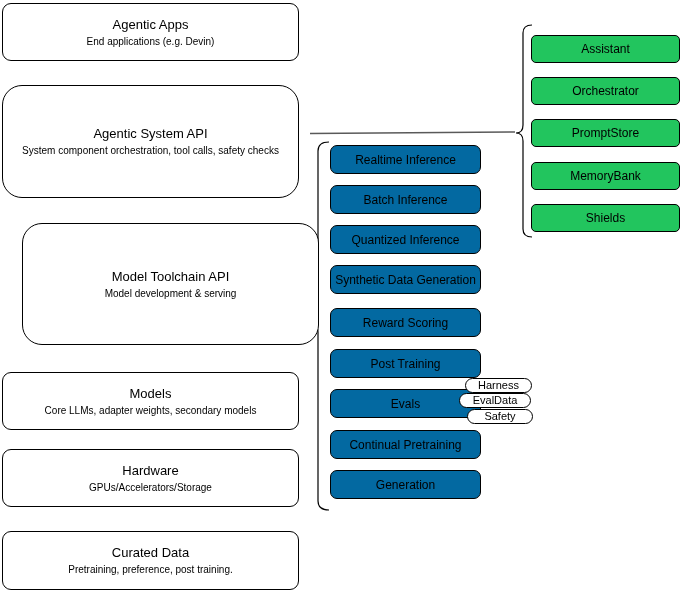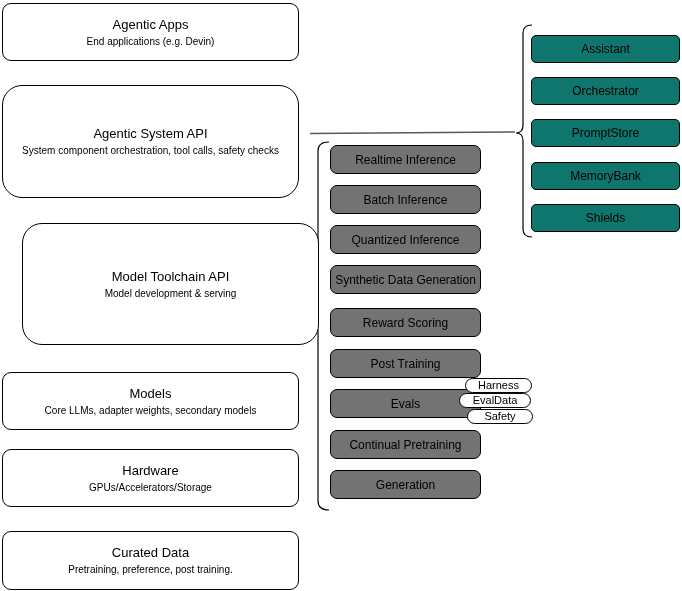--- a/index.html
+++ b/index.html
@@ -46,37 +46,37 @@
     font-size: 10px;
     line-height: 12px;
     white-space: nowrap;
   }
   .mbox {
     position: absolute;
     left: 330px;
     width: 151px;
     height: 29px;
     box-sizing: border-box;
-    background: #737373;
+    background: #0369a1;
     border: 1px solid #000000;
     border-radius: 7px;
     display: flex;
     align-items: center;
     justify-content: center;
     font-size: 12px;
     white-space: nowrap;
     z-index: 2;
   }
   .rbox {
     position: absolute;
     left: 531px;
     width: 149px;
     height: 28px;
     box-sizing: border-box;
-    background: #0f766e;
+    background: #22c55e;
     border: 1px solid #000000;
     border-radius: 5px;
     display: flex;
     align-items: center;
     justify-content: center;
     font-size: 12px;
     white-space: nowrap;
     z-index: 2;
   }
   .tag {

